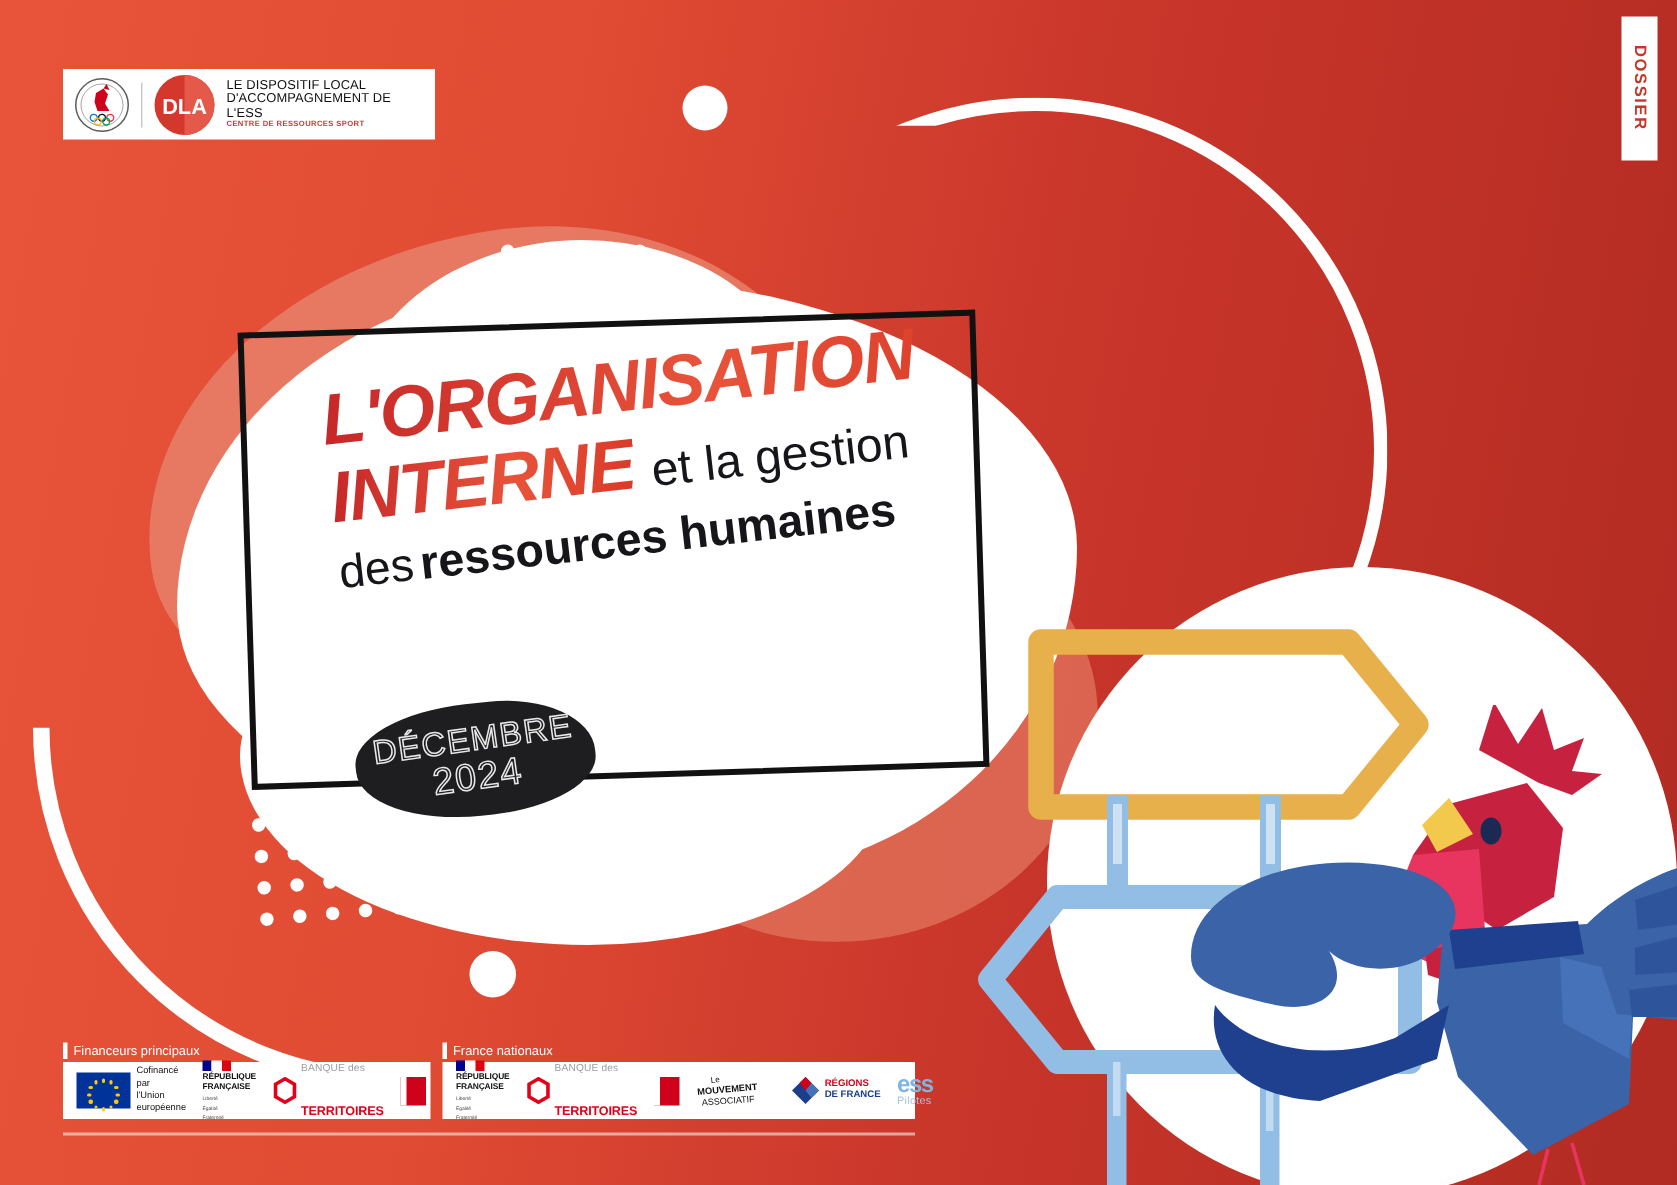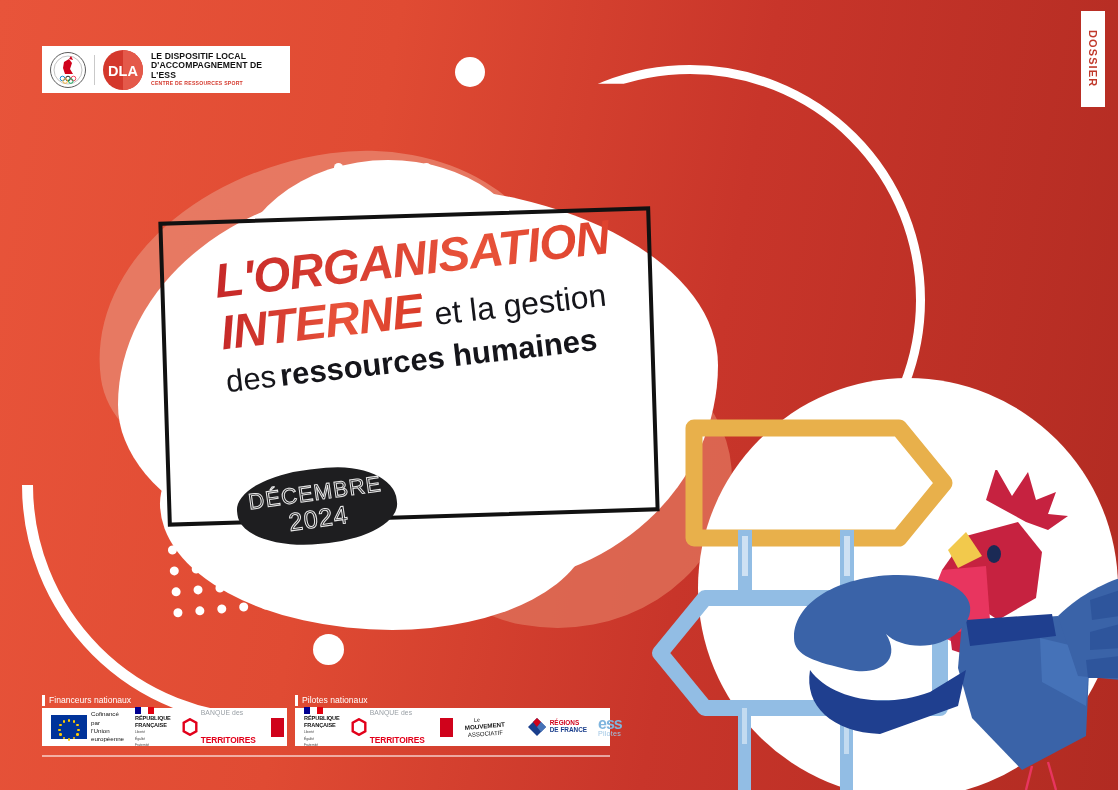--- a/index.html
+++ b/index.html
@@ -76,21 +76,21 @@
 
   
   .logo-bar {
     position:absolute; left:42px; top:46px; width:248px; height:47px;
     background:#fff; display:flex; align-items:center; padding:0 7px; gap:7px;
   }
   .cnosf-seal { width:38px; height:38px; flex:0 0 38px; position:relative; }
   .logo-div { width:1px; height:30px; background:#c9c9c9; flex:0 0 1px; }
   .dla-mark { width:42px; height:42px; flex:0 0 42px; position:relative; }
   .dla-text { display:flex; flex-direction:column; justify-content:center; line-height:1.08; }
-  .dla-text .l1, .dla-text .l2 { font-size:8.6px; font-weight:bold; color:#111; letter-spacing:.1px; }
+  .dla-text .l1, .dla-text .l2 { font-size:8.6px; font-weight:normal; color:#111; letter-spacing:.1px; }
   .dla-text .l3 { font-size:5.1px; font-weight:bold; color:#D4382C; letter-spacing:.25px; margin-top:1.5px; }
 
   
   .dossier-tab {
     position:absolute; right:13px; top:11px; width:24px; height:96px;
     background:#fff; display:flex; align-items:center; justify-content:center;
   }
   .dossier-tab span {
     writing-mode: vertical-rl; font-size:11px; font-weight:bold;
     color:#C0392B; letter-spacing:1.1px;
@@ -351,21 +351,21 @@
     <div class="dtxt">
       <div class="dm">DÉCEMBRE</div>
       <div class="dy">2024</div>
     </div>
   </div>
 
   <div class="footer">
     <div class="foot-groups">
 
       <div class="fg fg1">
-        <div class="fg-label">Financeurs nationaux</div>
+        <div class="fg-label">Financeurs principaux</div>
         <div class="fg-box">
 
           <div style="display:flex;align-items:center;gap:4px;">
             <div class="eu-flag">
               <i class="eu-star" style="left:16.7px;top:4px;"></i>
               <i class="eu-star" style="left:21.5px;top:5.3px;"></i>
               <i class="eu-star" style="left:25px;top:8.7px;"></i>
               <i class="eu-star" style="left:26.3px;top:13.5px;"></i>
               <i class="eu-star" style="left:25px;top:18.3px;"></i>
               <i class="eu-star" style="left:21.5px;top:21.7px;"></i>
@@ -405,21 +405,21 @@
             </div>
           </div>
 
           <div class="cdc">
             <div class="cdc-bar"></div>
           </div>
         </div>
       </div>
 
       <div class="fg fg2">
-        <div class="fg-label">Pilotes nationaux</div>
+        <div class="fg-label">France nationaux</div>
         <div class="fg-box">
 
           <div class="rf-logo">
             <div class="rf-flag">
               <span style="background:#000091"></span>
                 <span style="background:#fff"></span>
                 <span style="background:#E1000F"></span>
             </div>
             <div class="rf-name">RÉPUBLIQUE</div>
             <div class="rf-name">FRANÇAISE</div>

